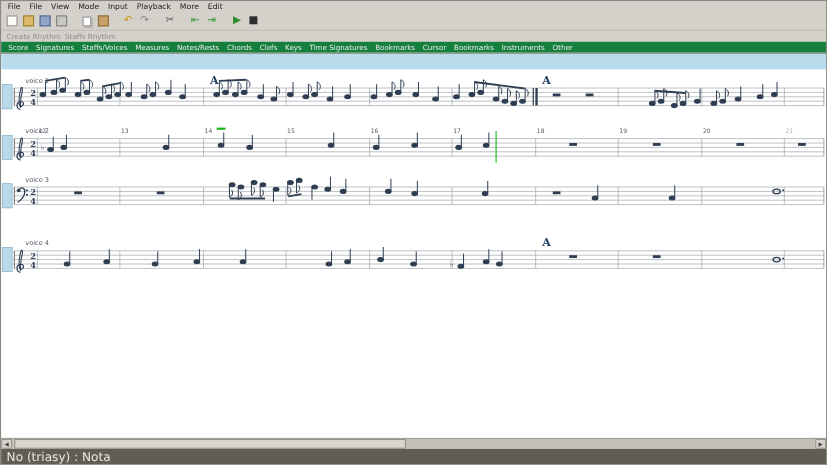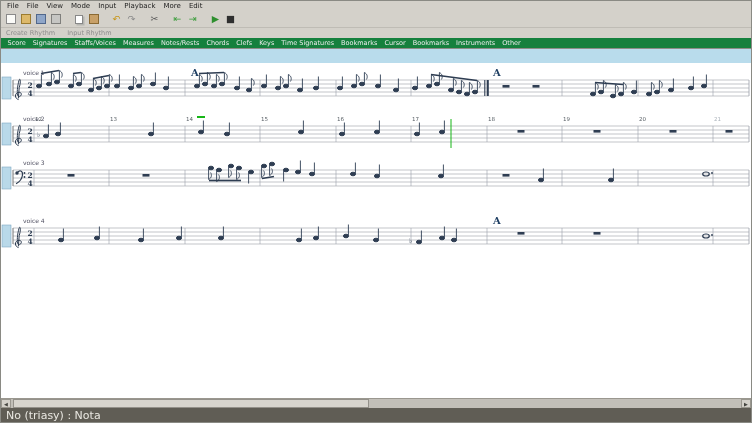--- a/index.html
+++ b/index.html
@@ -12,21 +12,21 @@
   .tbtn{width:13px;height:13px;display:flex;align-items:center;justify-content:center}
   .tsep{width:6px;height:13px}
   .ic{width:10px;height:10px;font-size:9.5px;line-height:10px;text-align:center}
   .ic.glyph{width:auto;height:auto}
   .ic.page{background:#fbfbf8;border:1px solid #8a8a8a}
   .ic.folder{background:#ddb96a;border:1px solid #9c7c30}
   .ic.disk{background:#8fa6c8;border:1px solid #51688c}
   .ic.printer{background:#c6c6c3;border:1px solid #7f7f7c}
   .ic.copy{background:#ffffff;border:1px solid #888;box-shadow:1.5px 1.5px 0 #b5b5b0;width:8px;height:9px}
   .ic.paste{background:#c8a068;border:1px solid #8a6a34}
-  .rhythm-row{height:10px;display:flex;gap:12px;padding:0 5px;font-size:6.5px;color:#8d8d8d;align-items:center}
+  .rhythm-row{height:10px;display:flex;gap:4px;padding:0 5px;font-size:6.5px;color:#8d8d8d;align-items:center}
   .action-menubar{height:10px;background:#15803d;display:flex;align-items:center;padding:0 3px;font-size:6.5px;color:#ececec}
   .ami{padding:0 3.5px;line-height:10px;cursor:default}
   .score-viewport{position:relative;height:350px;background:#ffffff;border-top:1px solid #8d8d88}
   .score-viewport svg{position:absolute;left:0;top:0;width:752px;height:350px}
   .hscrollbar{height:10px;background:#c9c6bf;border-top:1px solid #9a978f;display:flex;align-items:stretch}
   .sb-btn{width:10px;font-size:5px;line-height:8px;text-align:center;background:#d4d1ca;border:1px solid #9a978f;color:#44443f}
   .sb-track{flex:1;position:relative;background:#c2bfb8}
   .sb-thumb{position:absolute;left:2px;top:0;width:356px;height:9px;background:#d8d5ce;border:1px solid #94918a}
   .statusbar{height:14px;background:#605d55;color:#e9e7e1;font-size:11px;display:flex;align-items:center;padding:0 5px}
 </style>
@@ -85,21 +85,21 @@
       <span class="tsep"></span>
       <span class="tbtn">
         <span class="ic glyph" style="color: rgb(46, 143, 46);">▶</span>
       </span>
       <span class="tbtn">
         <span class="ic glyph" style="color: rgb(47, 47, 47);">■</span>
       </span>
     </div>
   <div class="rhythm-row">
     <span>Create Rhythm</span>
-    <span>Input Rhythm</span>
+    <span>Staffs Rhythm</span>
   </div>
   <div class="action-menubar">
       <span class="ami">Score</span>
       <span class="ami">Signatures</span>
       <span class="ami">Staffs/Voices</span>
       <span class="ami">Measures</span>
       <span class="ami">Notes/Rests</span>
       <span class="ami">Chords</span>
       <span class="ami">Clefs</span>
       <span class="ami">Keys</span>

